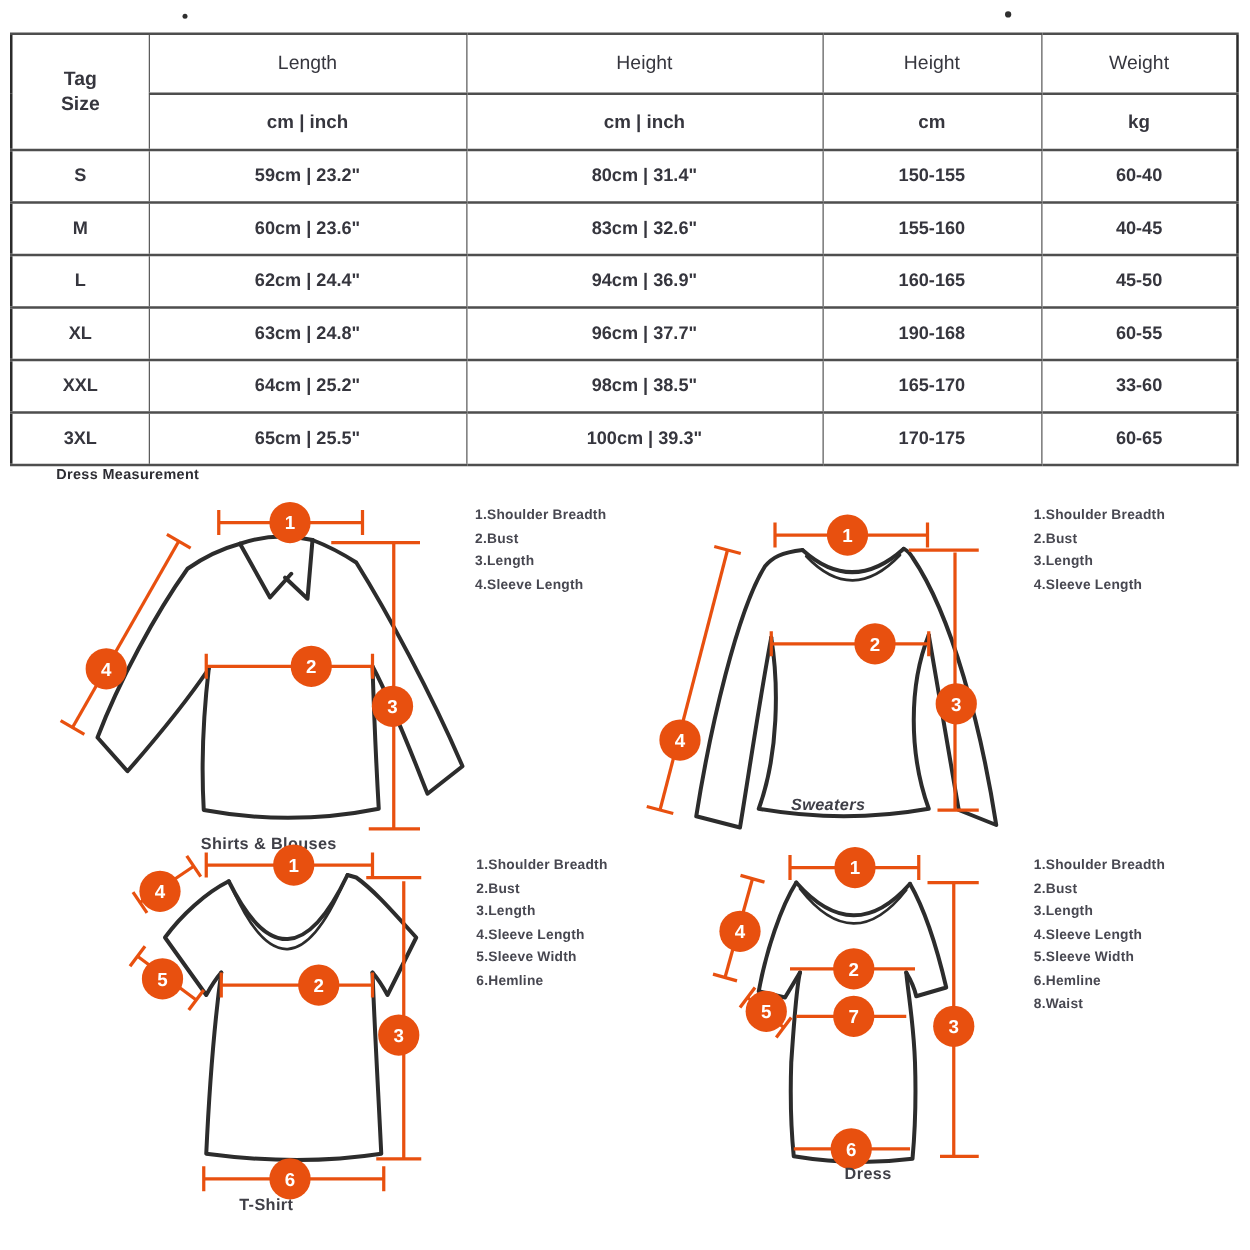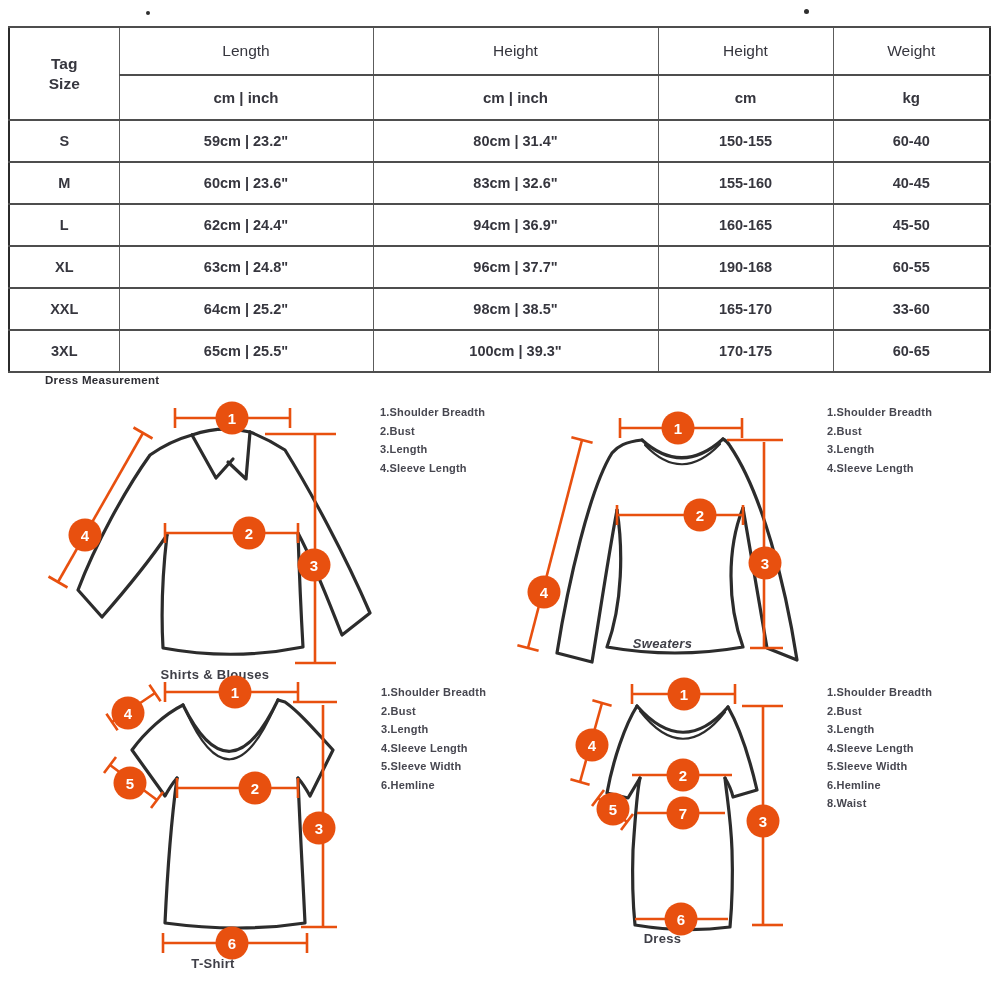--- a/index.html
+++ b/index.html
@@ -300,21 +300,21 @@
       <circle class="marker-circle" cx="37" cy="75" r="16.5"></circle>
         <text class="marker-num" x="37" y="80.5">4</text>
       <circle class="marker-circle" cx="58" cy="139" r="16.5"></circle>
         <text class="marker-num" x="58" y="144.5">5</text>
       <circle class="marker-circle" cx="126" cy="249" r="16.5"></circle>
         <text class="marker-num" x="126" y="254.5">6</text>
       <circle class="marker-circle" cx="128" cy="143" r="16.5"></circle>
         <text class="marker-num" x="128" y="148.5">7</text>
     </g>
   </svg>
-  <div class="caption" style="left:600px; top:931px; width:125px;">Dress</div>
+  <div class="caption" style="left:632px; top:931px; width:125px;">Dress</div>
   <div class="legend" style="left:827px; top:683px;">
     <div>1.Shoulder Breadth</div>
     <div>2.Bust</div>
     <div>3.Length</div>
     <div>4.Sleeve Length</div>
     <div>5.Sleeve Width</div>
     <div>6.Hemline</div>
     <div>8.Waist</div>
   </div>
 

